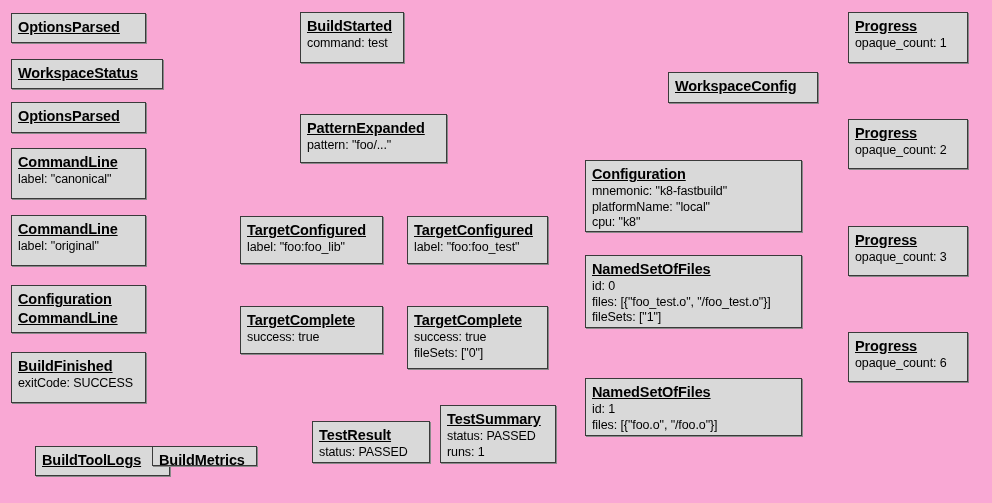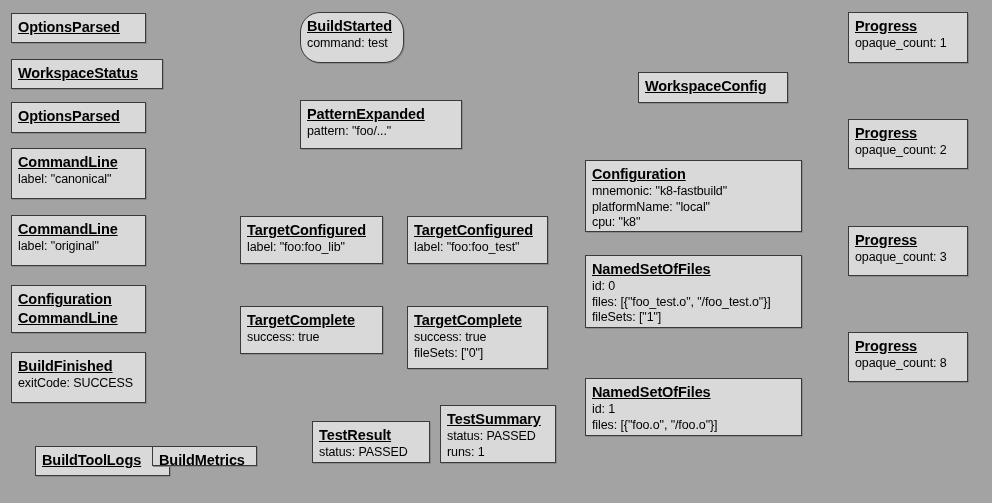--- a/index.html
+++ b/index.html
@@ -46,32 +46,32 @@
     font-size: 12.5px;
     font-weight: normal;
     line-height: 15.5px;
     white-space: pre;
     letter-spacing: -0.1px;
   }
 </style>
 </head>
 <body>
 
-<div id="canvas" style="width: 992px; height: 503px; background: #a3a3a3;">
+<div id="canvas" style="width: 992px; height: 503px; background: #f9a8d4;">
     <div class="node" style="left: 11px; top: 13px; width: 135px; height: 30px; background: rgb(217, 217, 217); border-color: rgb(58, 58, 58); color: rgb(0, 0, 0);"><span class="node-title-wrap"><span class="node-title">OptionsParsed</span></span></div>
-    <div class="node" style="left: 300px; top: 12px; width: 104px; height: 51px; background: rgb(217, 217, 217); border-color: rgb(58, 58, 58); color: rgb(0, 0, 0); border-radius: 20px;"><span class="node-title-wrap"><span class="node-title">BuildStarted</span></span><span class="node-fields">
+    <div class="node" style="left: 300px; top: 12px; width: 104px; height: 51px; background: rgb(217, 217, 217); border-color: rgb(58, 58, 58); color: rgb(0, 0, 0);"><span class="node-title-wrap"><span class="node-title">BuildStarted</span></span><span class="node-fields">
         <span class="node-field">command: test</span>
       </span></div>
     <div class="node" style="left: 848px; top: 12px; width: 120px; height: 51px; background: rgb(217, 217, 217); border-color: rgb(58, 58, 58); color: rgb(0, 0, 0);"><span class="node-title-wrap"><span class="node-title">Progress</span></span><span class="node-fields">
         <span class="node-field">opaque_count: 1</span>
       </span></div>
     <div class="node" style="left: 11px; top: 59px; width: 152px; height: 30px; background: rgb(217, 217, 217); border-color: rgb(58, 58, 58); color: rgb(0, 0, 0);"><span class="node-title-wrap"><span class="node-title">WorkspaceStatus</span></span></div>
-    <div class="node" style="left: 638px; top: 72px; width: 150px; height: 31px; background: rgb(217, 217, 217); border-color: rgb(58, 58, 58); color: rgb(0, 0, 0);"><span class="node-title-wrap"><span class="node-title">WorkspaceConfig</span></span></div>
+    <div class="node" style="left: 668px; top: 72px; width: 150px; height: 31px; background: rgb(217, 217, 217); border-color: rgb(58, 58, 58); color: rgb(0, 0, 0);"><span class="node-title-wrap"><span class="node-title">WorkspaceConfig</span></span></div>
     <div class="node" style="left: 11px; top: 102px; width: 135px; height: 31px; background: rgb(217, 217, 217); border-color: rgb(58, 58, 58); color: rgb(0, 0, 0);"><span class="node-title-wrap"><span class="node-title">OptionsParsed</span></span></div>
-    <div class="node" style="left: 300px; top: 100px; width: 162px; height: 49px; background: rgb(217, 217, 217); border-color: rgb(58, 58, 58); color: rgb(0, 0, 0);"><span class="node-title-wrap"><span class="node-title">PatternExpanded</span></span><span class="node-fields">
+    <div class="node" style="left: 300px; top: 114px; width: 147px; height: 49px; background: rgb(217, 217, 217); border-color: rgb(58, 58, 58); color: rgb(0, 0, 0);"><span class="node-title-wrap"><span class="node-title">PatternExpanded</span></span><span class="node-fields">
         <span class="node-field">pattern: "foo/..."</span>
       </span></div>
     <div class="node" style="left: 848px; top: 119px; width: 120px; height: 50px; background: rgb(217, 217, 217); border-color: rgb(58, 58, 58); color: rgb(0, 0, 0);"><span class="node-title-wrap"><span class="node-title">Progress</span></span><span class="node-fields">
         <span class="node-field">opaque_count: 2</span>
       </span></div>
     <div class="node" style="left: 11px; top: 148px; width: 135px; height: 51px; background: rgb(217, 217, 217); border-color: rgb(58, 58, 58); color: rgb(0, 0, 0);"><span class="node-title-wrap"><span class="node-title">CommandLine</span></span><span class="node-fields">
         <span class="node-field">label: "canonical"</span>
       </span></div>
     <div class="node" style="left: 585px; top: 160px; width: 217px; height: 72px; background: rgb(217, 217, 217); border-color: rgb(58, 58, 58); color: rgb(0, 0, 0);"><span class="node-title-wrap"><span class="node-title">Configuration</span></span><span class="node-fields">
         <span class="node-field">mnemonic: "k8-fastbuild"</span>
@@ -97,21 +97,21 @@
       </span></div>
     <div class="node" style="left: 11px; top: 285px; width: 135px; height: 48px; background: rgb(217, 217, 217); border-color: rgb(58, 58, 58); color: rgb(0, 0, 0);"><span class="node-title-wrap"><span class="node-title">Configuration</span><span class="node-title">CommandLine</span></span></div>
     <div class="node" style="left: 240px; top: 306px; width: 143px; height: 48px; background: rgb(217, 217, 217); border-color: rgb(58, 58, 58); color: rgb(0, 0, 0);"><span class="node-title-wrap"><span class="node-title">TargetComplete</span></span><span class="node-fields">
         <span class="node-field">success: true</span>
       </span></div>
     <div class="node" style="left: 407px; top: 306px; width: 141px; height: 63px; background: rgb(217, 217, 217); border-color: rgb(58, 58, 58); color: rgb(0, 0, 0);"><span class="node-title-wrap"><span class="node-title">TargetComplete</span></span><span class="node-fields">
         <span class="node-field">success: true</span>
         <span class="node-field">fileSets: ["0"]</span>
       </span></div>
     <div class="node" style="left: 848px; top: 332px; width: 120px; height: 50px; background: rgb(217, 217, 217); border-color: rgb(58, 58, 58); color: rgb(0, 0, 0);"><span class="node-title-wrap"><span class="node-title">Progress</span></span><span class="node-fields">
-        <span class="node-field">opaque_count: 8</span>
+        <span class="node-field">opaque_count: 6</span>
       </span></div>
     <div class="node" style="left: 11px; top: 352px; width: 135px; height: 51px; background: rgb(217, 217, 217); border-color: rgb(58, 58, 58); color: rgb(0, 0, 0);"><span class="node-title-wrap"><span class="node-title">BuildFinished</span></span><span class="node-fields">
         <span class="node-field">exitCode: SUCCESS</span>
       </span></div>
     <div class="node" style="left: 585px; top: 378px; width: 217px; height: 58px; background: rgb(217, 217, 217); border-color: rgb(58, 58, 58); color: rgb(0, 0, 0);"><span class="node-title-wrap"><span class="node-title">NamedSetOfFiles</span></span><span class="node-fields">
         <span class="node-field">id: 1</span>
         <span class="node-field">files: [{"foo.o", "/foo.o"}]</span>
       </span></div>
     <div class="node" style="left: 440px; top: 405px; width: 116px; height: 58px; background: rgb(217, 217, 217); border-color: rgb(58, 58, 58); color: rgb(0, 0, 0);"><span class="node-title-wrap"><span class="node-title">TestSummary</span></span><span class="node-fields">
         <span class="node-field">status: PASSED</span>

